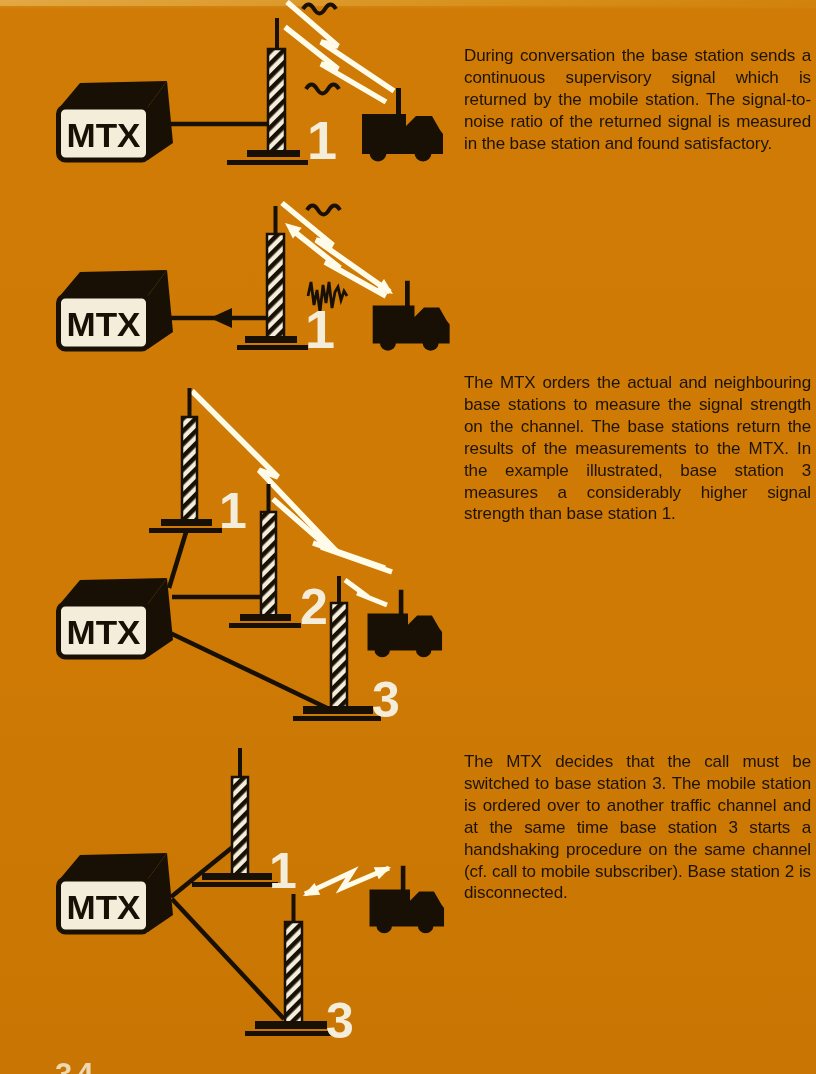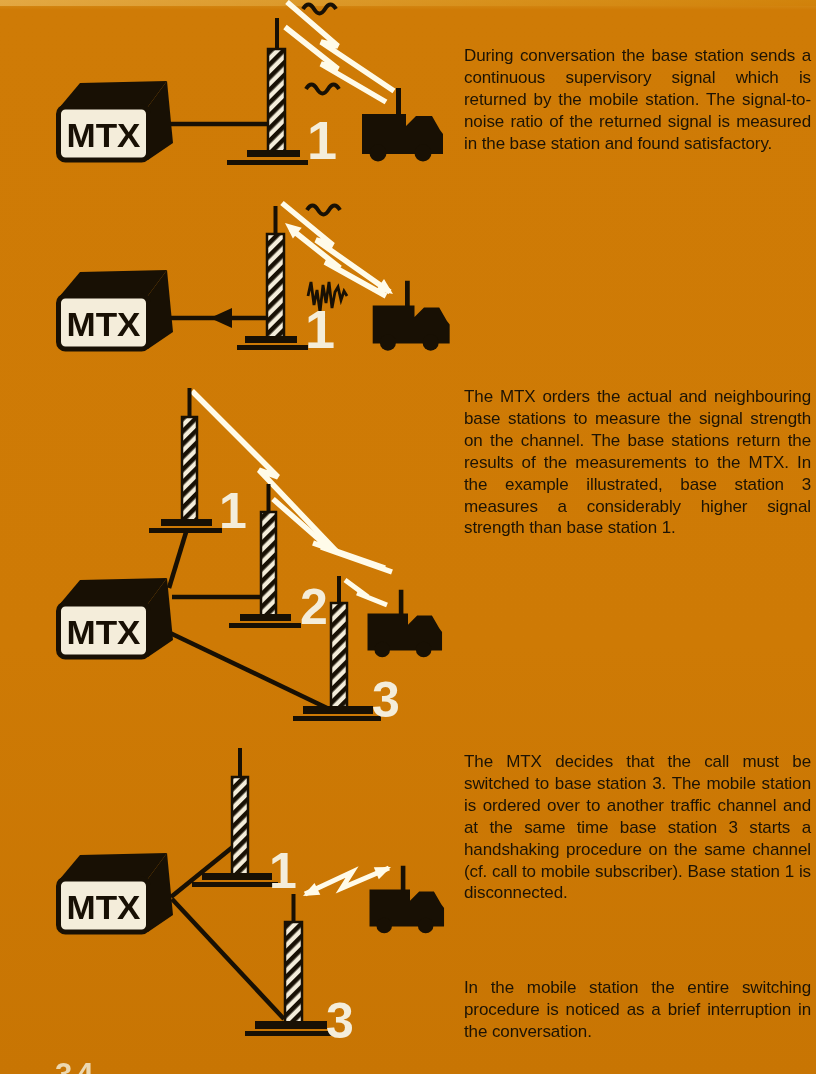--- a/index.html
+++ b/index.html
@@ -148,18 +148,17 @@
         <use href="#mtxbox"></use>
         <text class="mtx" x="46.5" y="66" font-size="34" text-anchor="middle" textLength="74" lengthAdjust="spacingAndGlyphs">MTX</text>
       </g>
       <use href="#truck" transform="translate(364,862) scale(0.92)"></use>
       <text class="stno" x="283" y="888" font-size="50" text-anchor="middle">1</text>
       <text class="stno" x="340" y="1038" font-size="50" text-anchor="middle">3</text>
     </g>
   </svg>
 
   <p class="desc" style="top:45px">During conversation the base station sends a continuous supervisory signal which is returned by the mobile station. The signal-to-noise ratio of the returned signal is measured in the base station and found satisfactory.</p>
-  <p class="desc" style="top:386px">The MTX orders the actual and neighbouring base stations to measure the signal strength on the channel. The base stations return the results of the measurements to the MTX. In the example illustrated, base station 3 measures a considerably higher signal strength than base station 1.</p>
-  <p class="desc" style="top:751px">The MTX decides that the call must be switched to base station 3. The mobile station is ordered over to another traffic channel and at the same time base station 3 starts a handshaking procedure on the same channel (cf. call to mobile subscriber). Base station 1 is disconnected.</p>
-  <p class="desc" style="top:977px">In the mobile station the entire switching procedure is noticed as a brief interruption in the conversation.</p>
+  <p class="desc" style="top:372px">The MTX orders the actual and neighbouring base stations to measure the signal strength on the channel. The base stations return the results of the measurements to the MTX. In the example illustrated, base station 3 measures a considerably higher signal strength than base station 1.</p>
+  <p class="desc" style="top:751px">The MTX decides that the call must be switched to base station 3. The mobile station is ordered over to another traffic channel and at the same time base station 3 starts a handshaking procedure on the same channel (cf. call to mobile subscriber). Base station 2 is disconnected.</p>
 
   <div class="pagenum">34</div>
 </div>
 
 </body></html>

